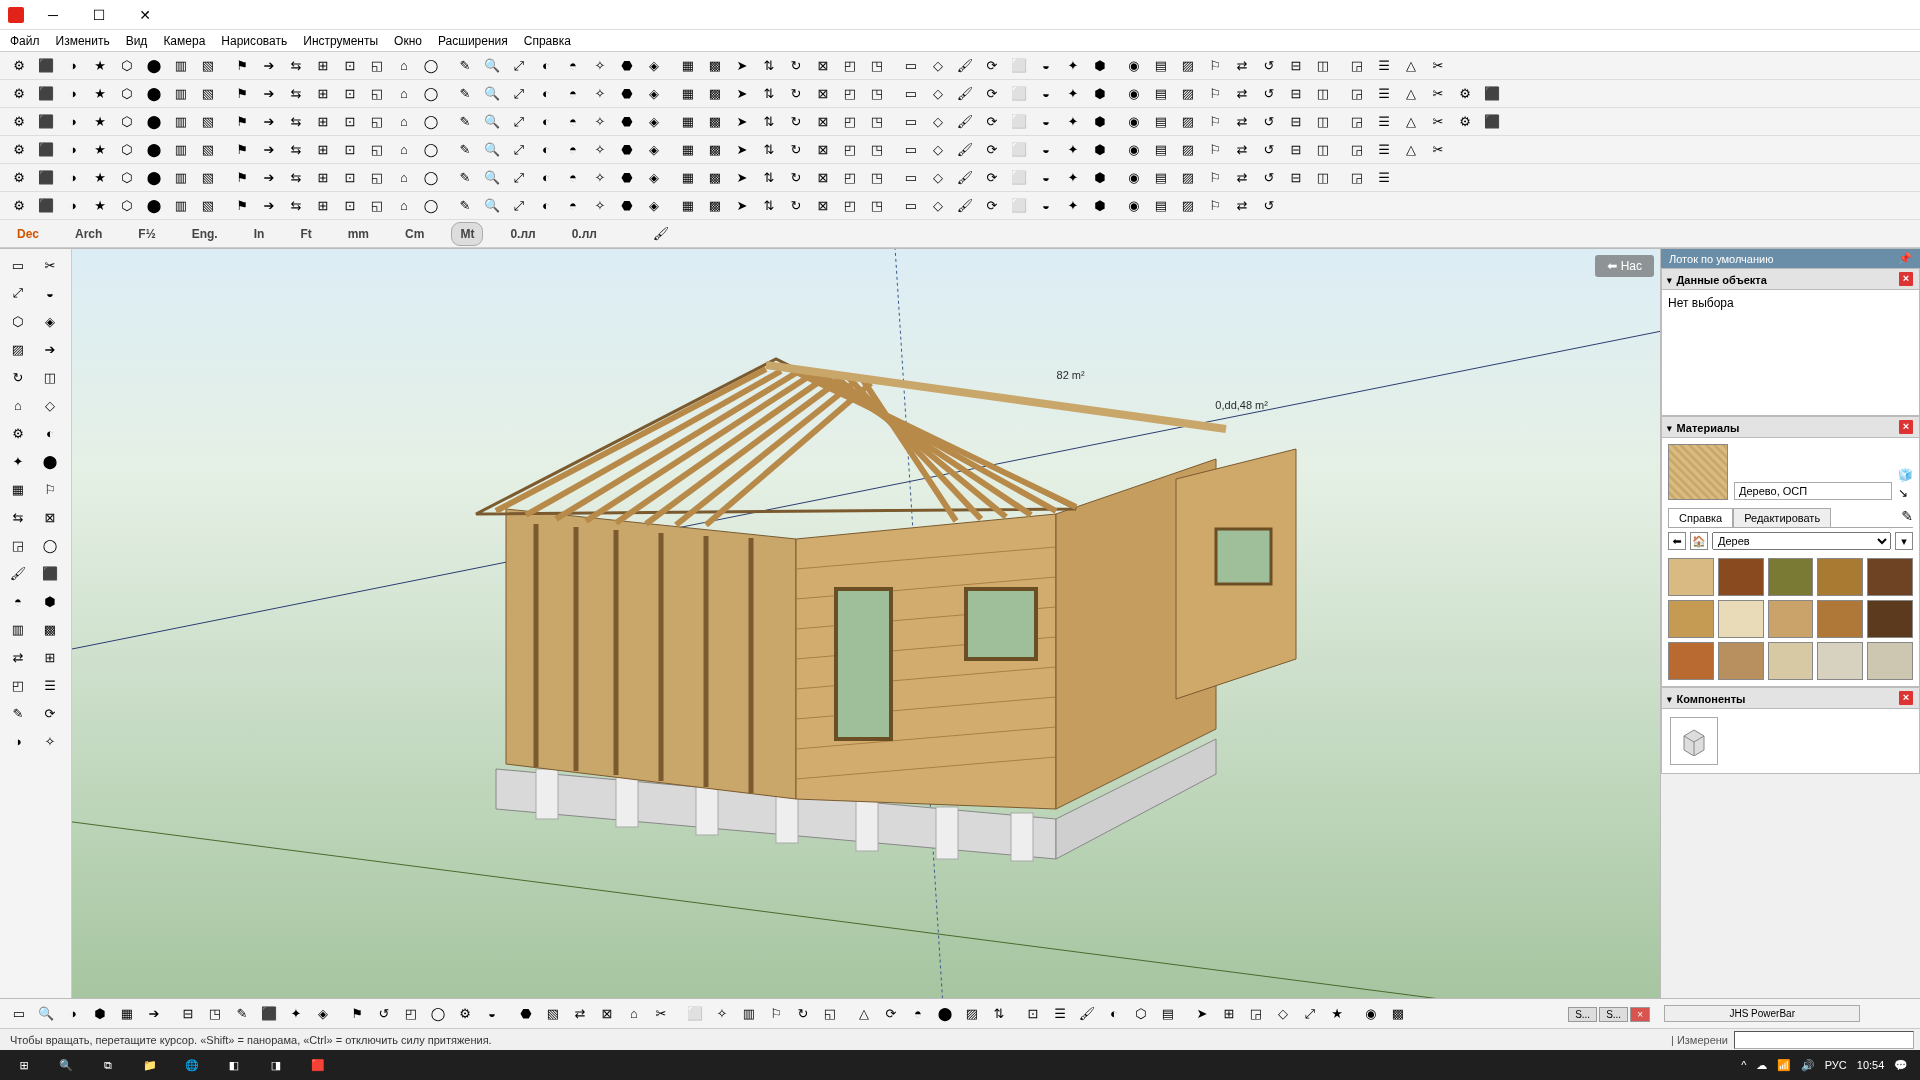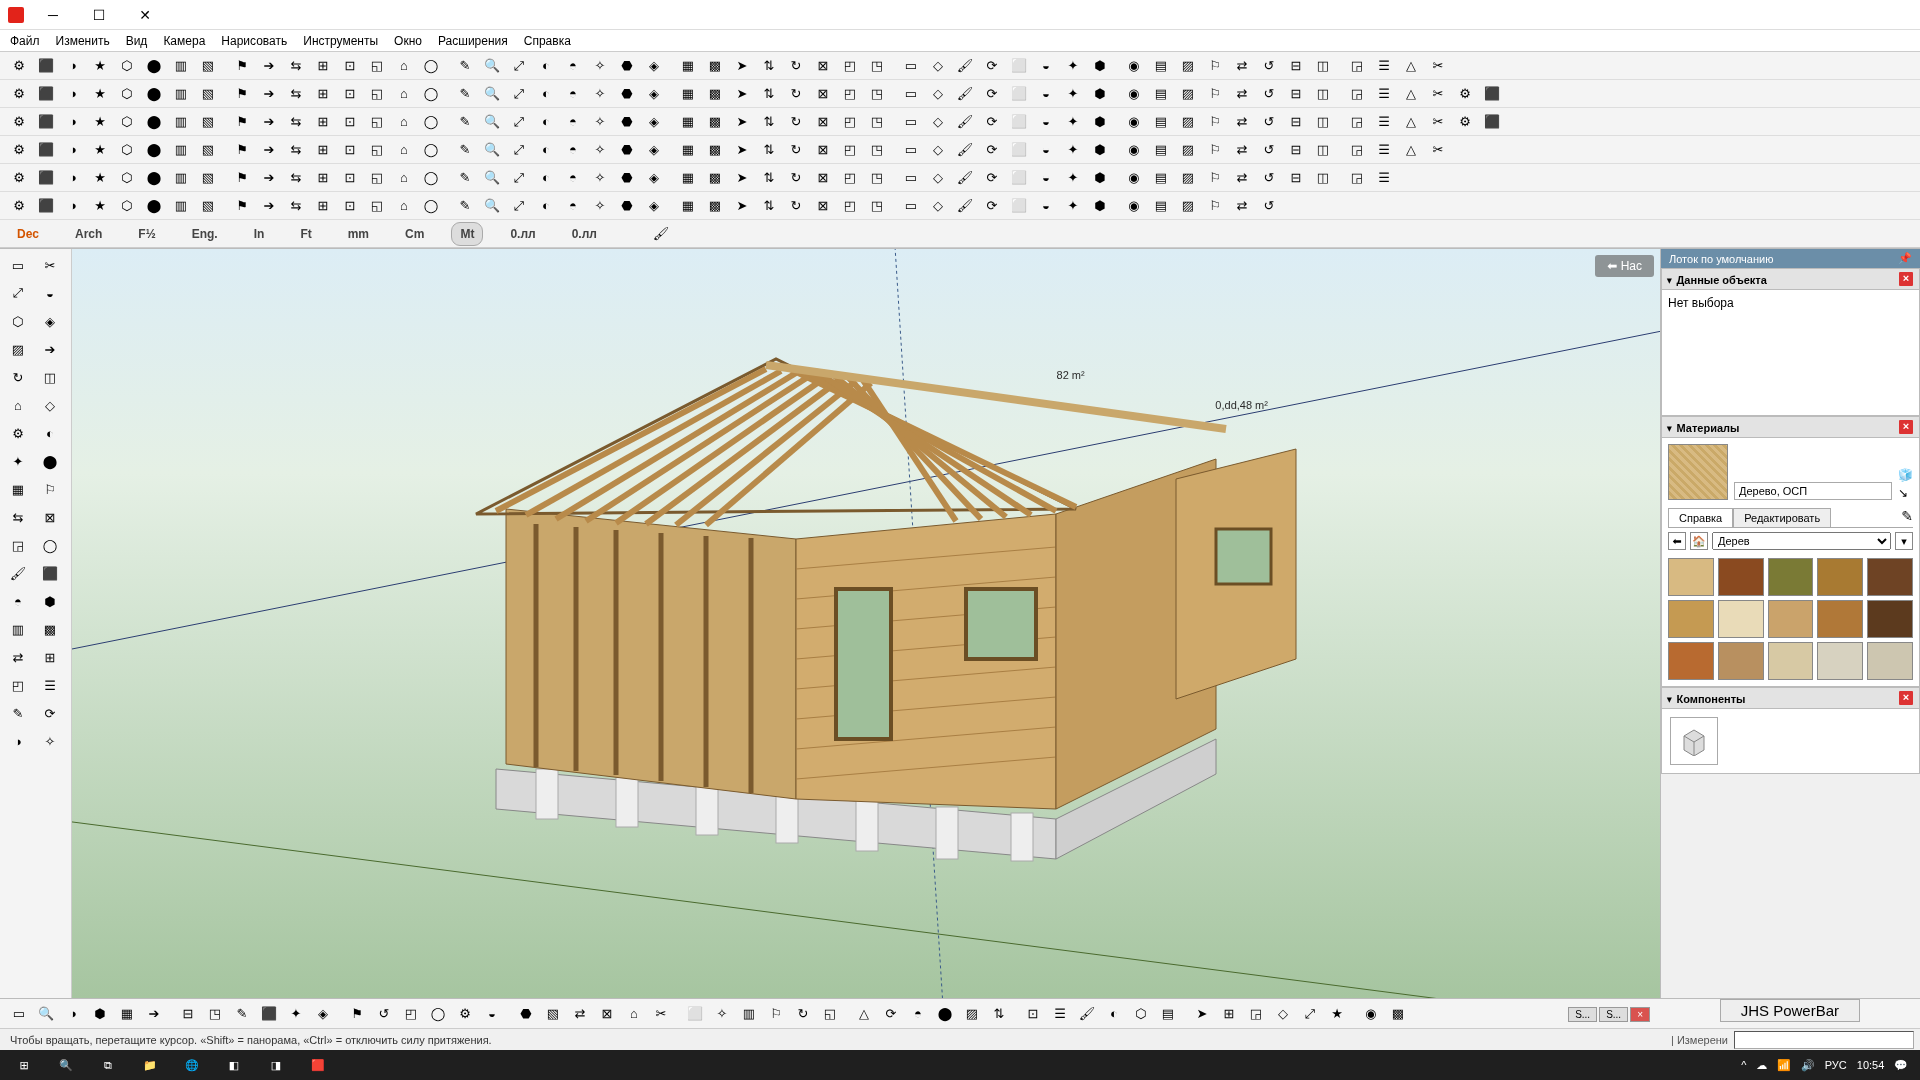--- a/index.html
+++ b/index.html
@@ -49,21 +49,21 @@
 .statusbar .measure-box { width: 180px; height: 18px; border: 1px inset #aaa; background: #fff; margin-right: 6px; }
 .taskbar { height: 30px; background: #1f1f1f; display: flex; align-items: center; padding: 0 4px; gap: 2px; color: #fff; font-size: 11px; }
 .taskbar .tb-btn { width: 40px; height: 28px; display: flex; align-items: center; justify-content: center; cursor: pointer; }
 .taskbar .spacer { flex: 1; }
 .taskbar .tray { display: flex; align-items: center; gap: 10px; padding: 0 8px; }
 .annot { position: absolute; font-size: 11px; color: #2b2b2b; background: rgba(255,255,255,0.0); pointer-events: none; }
 .overlay-btn { position: absolute; right: 6px; top: 6px; background: rgba(100,100,100,0.65); color: #fff; padding: 4px 12px; border-radius: 3px; font-size: 12px; cursor: pointer; }
 .float-tabs { position: absolute; bottom: 58px; right: 270px; display: flex; gap: 2px; }
 .float-tab { background: #ddd; border: 1px solid #999; padding: 1px 6px; font-size: 10px; cursor: pointer; }
 .float-tab.red { background: #d9534f; color: #fff; }
-.jhs { position: absolute; bottom: 58px; right: 60px; background: #eee; border: 1px solid #aaa; padding: 2px 20px; font-size: 15px; }
+.jhs { position: absolute; bottom: 58px; right: 60px; background: #eee; border: 1px solid #aaa; padding: 2px 64px; font-size: 10px; }
 svg.house { position: absolute; left: 50%; top: 48%; transform: translate(-50%,-50%); }
 </style>
 </head>
 <body>
 
 <div class="titlebar">
   <div class="app-icon"></div>
   <div class="win-controls">
     <div class="win-btn">─</div>
     <div class="win-btn">☐</div>

